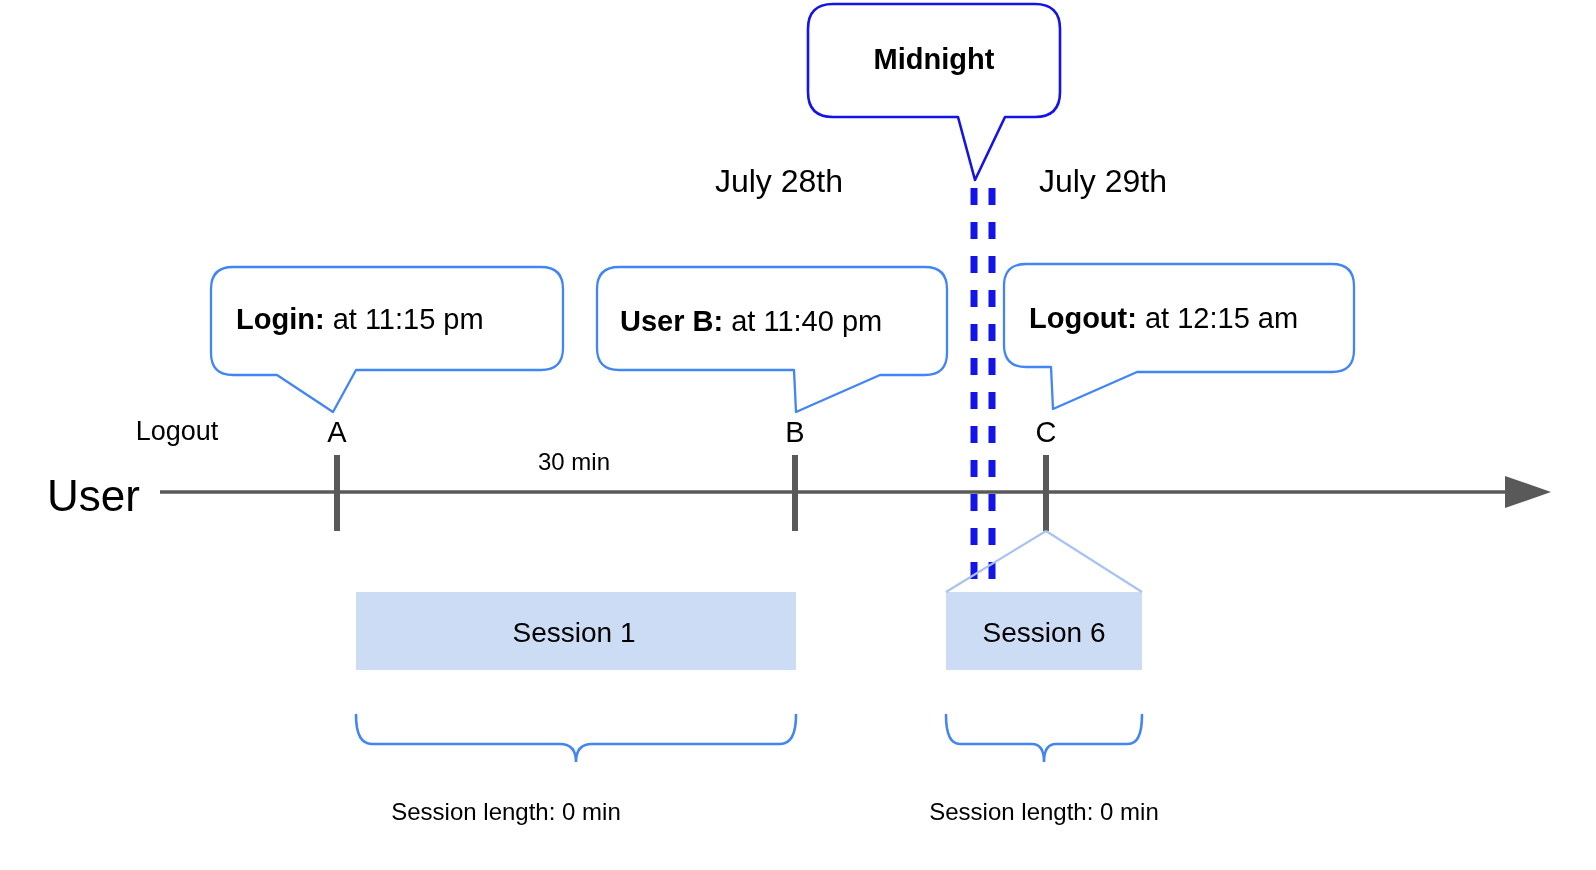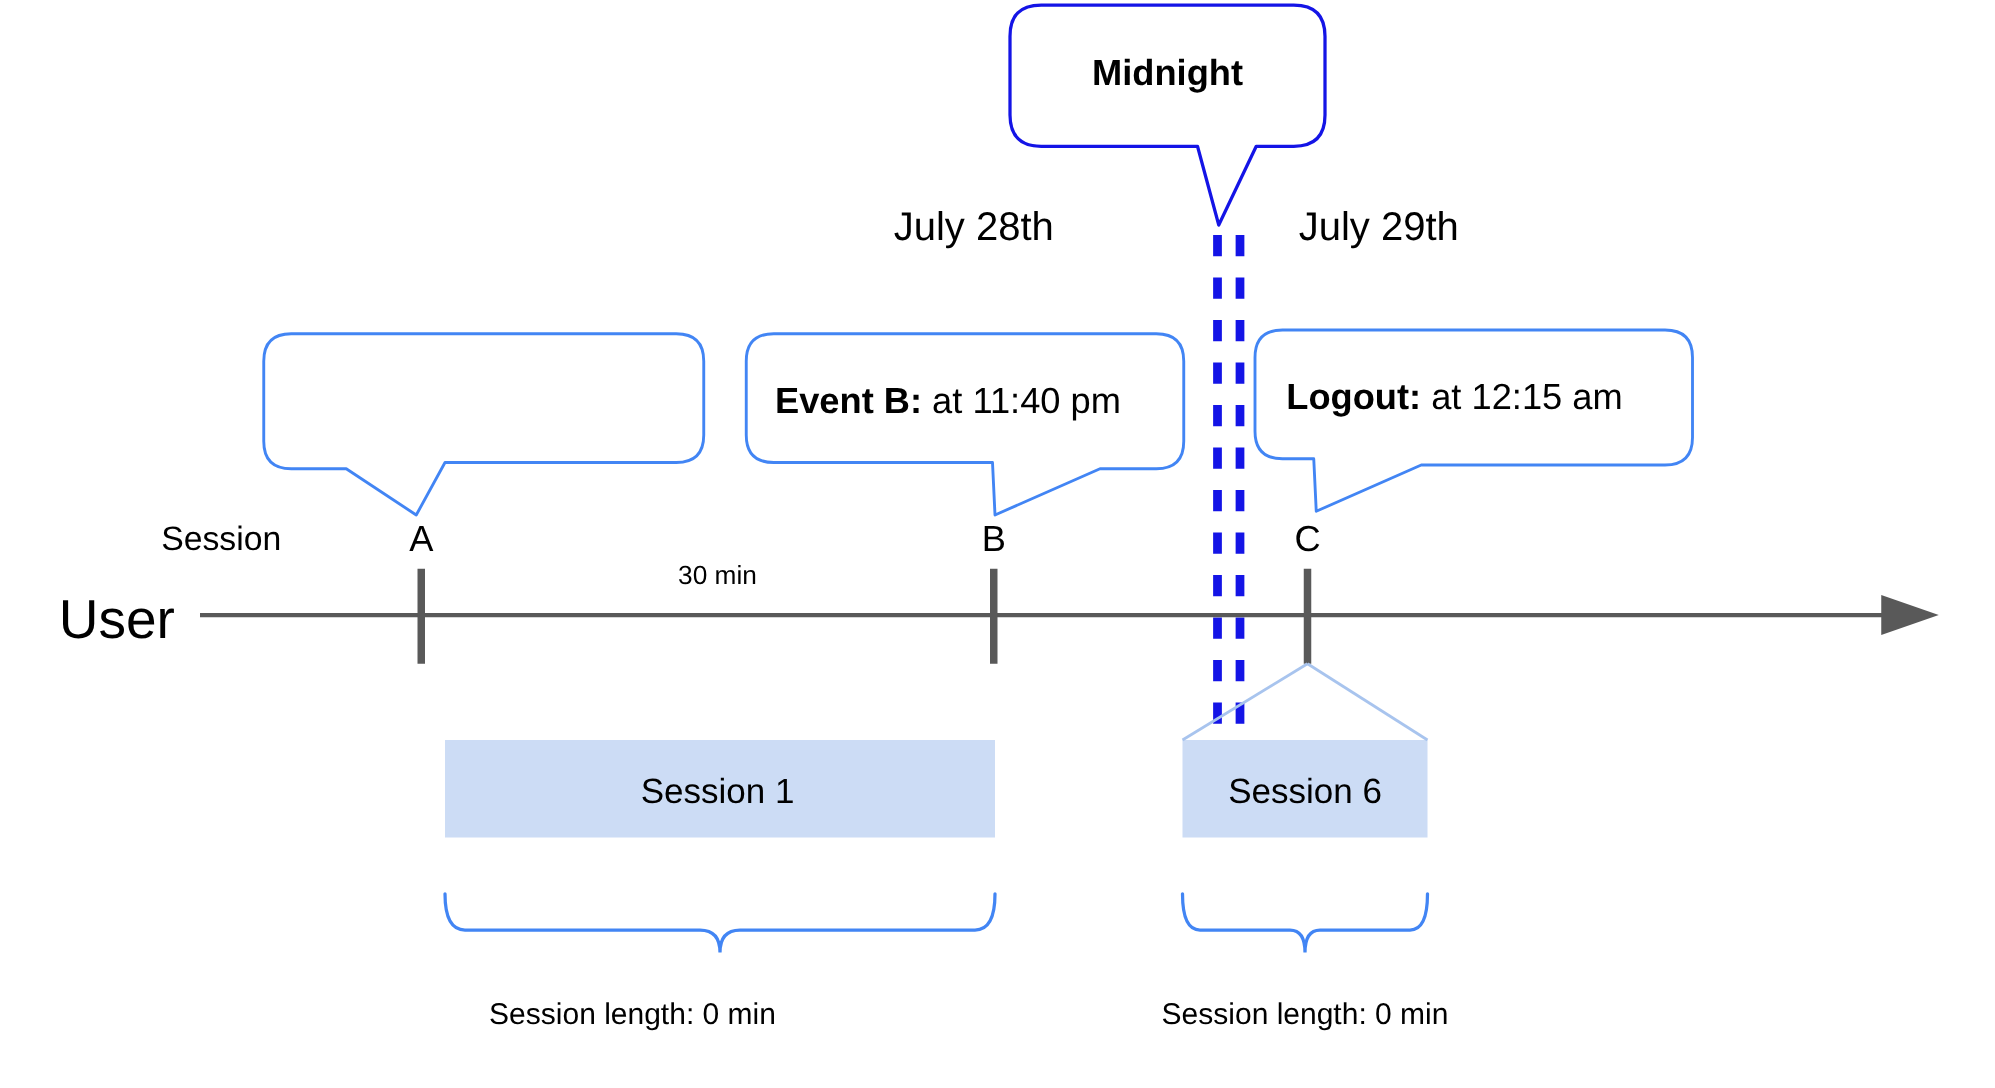--- a/index.html
+++ b/index.html
@@ -48,21 +48,21 @@
   .axis-label-user {
     font-size: 44px;
   }
   .axis-label-events {
     font-size: 27px;
   }
   .tick-letter {
     font-size: 29px;
   }
   .duration-text {
-    font-size: 21px;
+    font-size: 24px;
   }
   .session-text {
     font-size: 28px;
   }
   .sessionlen-text {
     font-size: 24px;
   }
   .ctr {
     transform: translateX(-50%);
   }
@@ -169,30 +169,33 @@
              L 1128 744
              Q 1142 744 1142 715" fill="none" stroke="#4285F4" stroke-width="2.6" stroke-linecap="round"></path>
   </svg>
 
   <div class="txt midnight-text ctr" style="left:934px; top:45px;">Midnight</div>
 
   <div class="txt date-text ctr" style="left:755px; top:165px;margin-left:24px;">July 28th</div>
 
   <div class="txt date-text ctr" style="left:1103px; top:165px;">July 29th</div>
 
+  <div class="txt callout-text" style="left:236px; top:305px;">
+    <b>Login:</b><span> at 11:15 pm</span>
+  </div>
 
   <div class="txt callout-text" style="left:620px; top:307px;">
-    <b>Event B:</b><span> at 11:40 pm</span>
+    <b>User B:</b><span> at 11:40 pm</span>
   </div>
 
   <div class="txt callout-text" style="left:1029px; top:304px;">
     <b>Logout:</b><span> at 12:15 am</span>
   </div>
 
-  <div class="txt axis-label-events ctr" style="left:177px; top:418px;">Session</div>
+  <div class="txt axis-label-events ctr" style="left:177px; top:418px;">Logout</div>
 
   <div class="txt axis-label-user" style="left:47px; top:474px;">User</div>
 
   <div class="txt tick-letter ctr" style="left:337px; top:418px;">A</div>
 
   <div class="txt tick-letter ctr" style="left:795px; top:418px;">B</div>
 
   <div class="txt tick-letter ctr" style="left:1046px; top:418px;">C</div>
 
   <div class="txt duration-text ctr" style="left:574px; top:450px;">30 min</div>

